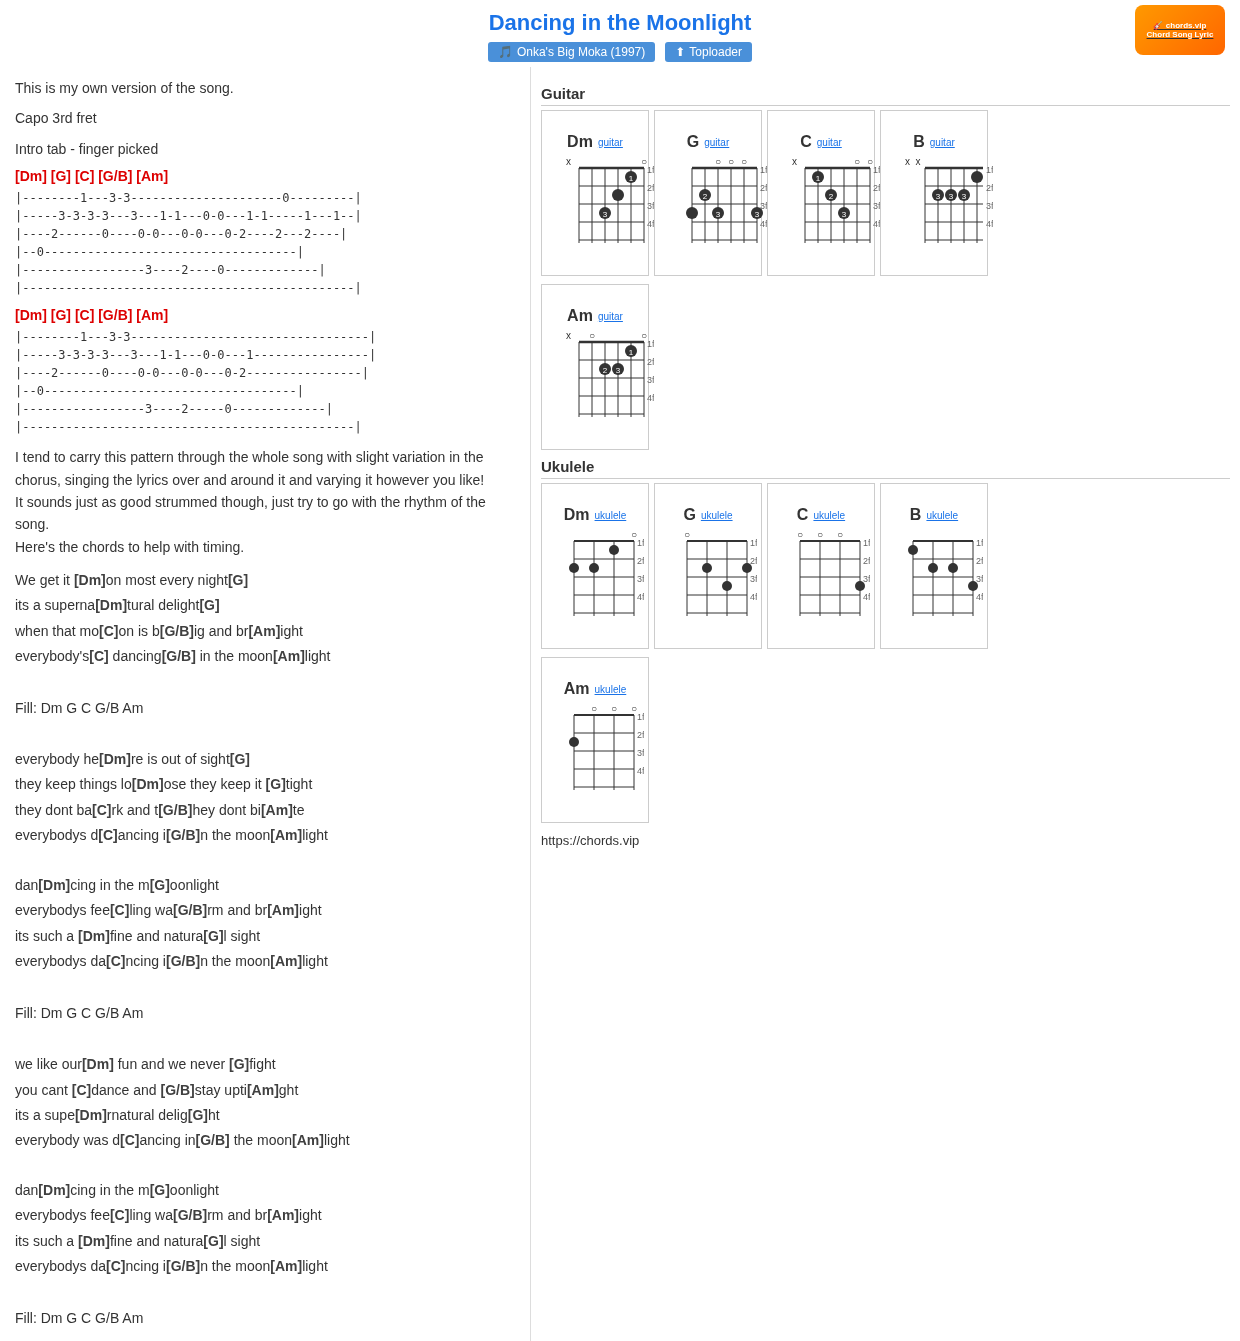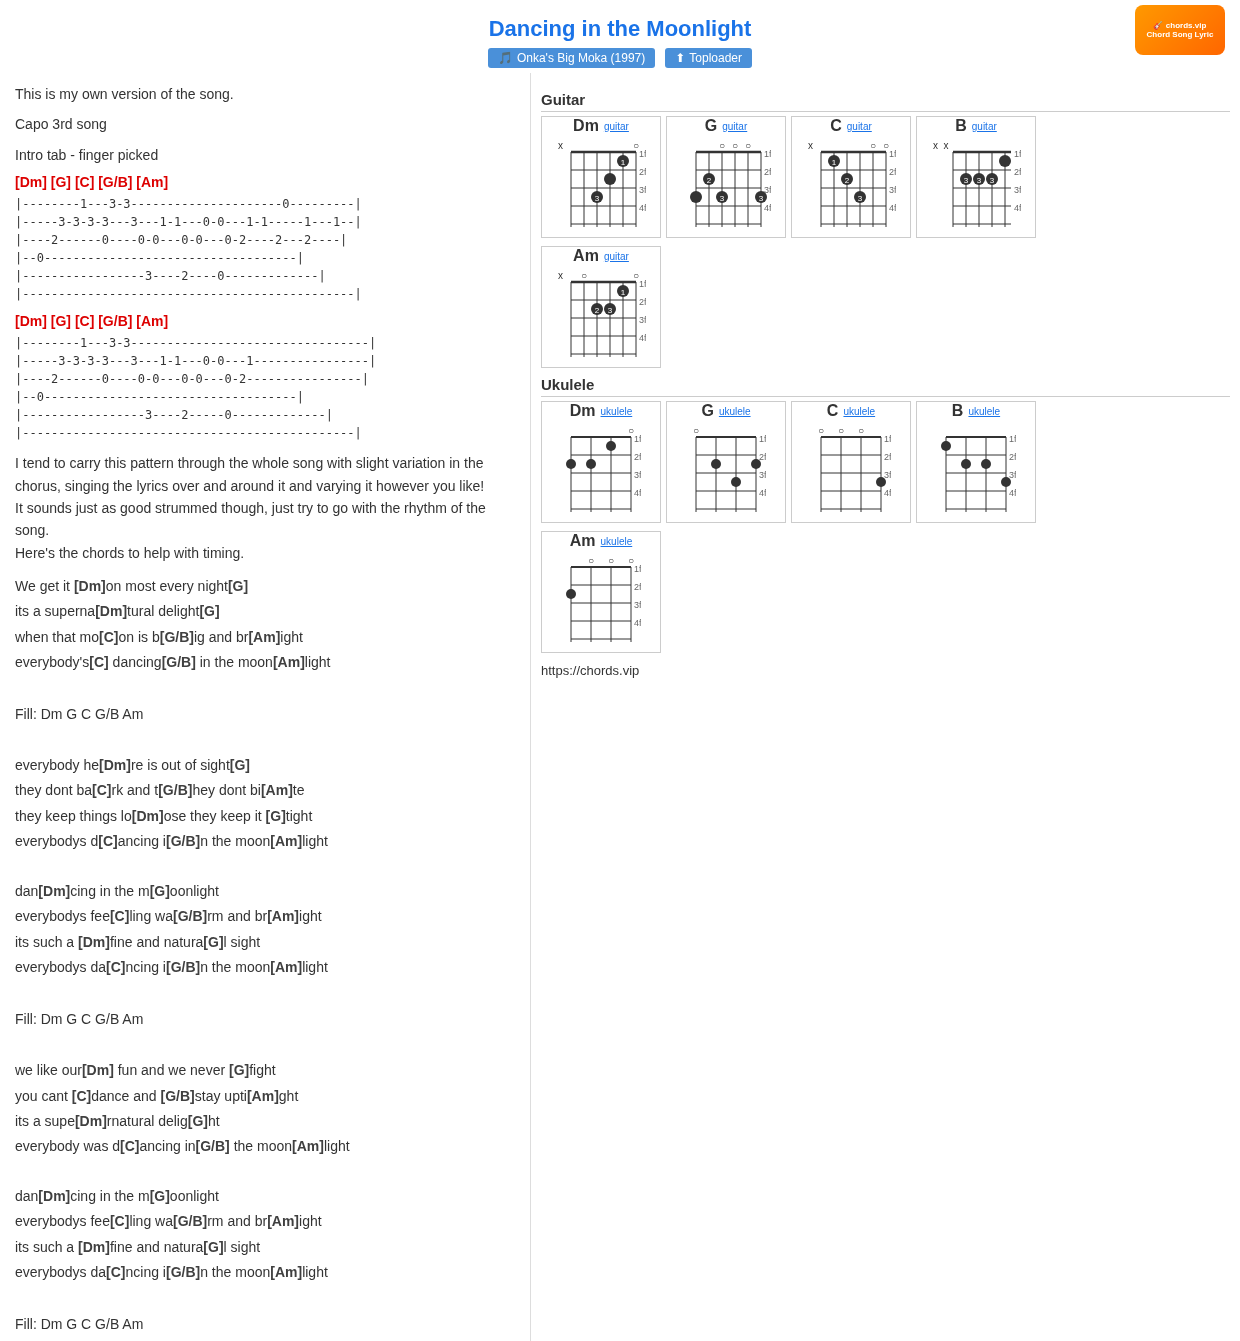--- a/index.html
+++ b/index.html
@@ -1,37 +1,37 @@
 <!DOCTYPE html>
 <html><head>
   <meta charset="utf-8">
   <style>
     * { margin: 0; padding: 0; box-sizing: border-box; }
     body { font-family: Arial, sans-serif; font-size: 14px; background: #fff; color: #333; }
 
-    .header { text-align: center; padding: 16px 0 5px; position: relative; }
+    .header { text-align: center; padding: 10px 0 5px; position: relative; }
     .header h1 { color: #1a73e8; font-size: 22px; font-weight: bold; }
     .header .tags { display: flex; justify-content: center; gap: 10px; margin-top: 6px; }
     .tag { background: #4a90d9; color: #fff; padding: 3px 10px; border-radius: 3px; font-size: 12px; display: inline-flex; align-items: center; gap: 4px; }
-    .logo { position: absolute; right: 15px; top: 5px; width: 90px; height: 68px; }
+    .logo { position: absolute; right: 15px; top: 5px; width: 90px; height: 68px; text-decoration: underline; }
     .logo-inner { width: 90px; height: 50px; background: linear-gradient(135deg, #f90, #f60); border-radius: 8px; display: flex; align-items: center; justify-content: center; color: #fff; font-size: 9px; font-weight: bold; text-align: center; }
 
     .main { display: flex; }
     .left { padding: 10px 15px; width: 530px; flex-shrink: 0; }
     .right { flex: 1; padding: 10px; border-left: 1px solid #ddd; min-width: 530px; }
 
     .intro-text { margin-bottom: 8px; line-height: 1.6; }
     .chord-line { color: #d00; font-weight: bold; margin: 0 0; }
     .tab-block { font-family: monospace; font-size: 12px; line-height: 1.5; margin: 5px 0 10px; }
     .lyric-line { line-height: 1.8; }
 
     .chord-tag { color: #404040; font-weight: bold; }
     .fill-line { margin: 6px 0; }
     .chord-diagrams-row { display: flex; gap: 5px; margin-bottom: 8px; flex-wrap: wrap; }
-    .chord-diagram { border: 1px solid #ccc; padding: 0; text-align: center; width: 120px; background: #fff; }
+    .chord-diagram { border: 1px solid #ccc; padding: 22px; text-align: center; width: 108px; background: #fff; }
     .chord-name-row { display: flex; align-items: center; justify-content: center; gap: 5px; margin-bottom: 2px; }
     .chord-name { font-size: 16px; font-weight: bold; }
     .chord-type-link { font-size: 10px; color: #1a73e8; text-decoration: underline; cursor: pointer; }
 
     
     .chord-svg { display: block; margin: 0 auto; }
 
     .url-line { margin-top: 10px; font-size: 13px; color: #333; font-weight: normal; }
     .section-label { font-size: 15px; font-weight: bold; margin: 8px 0 4px; border-bottom: 1px solid #ccc; padding-bottom: 3px; }
   </style>
@@ -55,21 +55,21 @@
       <span style="font-size:8px;">🎸 chords.vip<br>Chord Song Lyric</span>
     </div>
   </div>
 </div>
 
 <div class="main">
 
   <div class="left">
     <div class="intro-text">
       <p>This is my own version of the song.</p>
-      <p style="margin-top:8px;">Capo 3rd song</p>
+      <p style="margin-top:8px;">Capo 3rd fret</p>
       <p style="margin-top:8px;">Intro tab - finger picked</p>
     </div>
 
     <p class="chord-line">[Dm] [G] [C] [G/B] [Am]</p>
 
     <div class="tab-block">
       <div>|--------1---3-3---------------------0---------|</div>
       <div>|-----3-3-3-3---3---1-1---0-0---1-1-----1---1--|</div>
       <div>|----2------0----0-0---0-0---0-2----2---2----|</div>
       <div>|--0-----------------------------------|</div>
@@ -98,22 +98,22 @@
 
       <div class="lyric-line">We get it <span class="chord-tag">[Dm]</span>on most every night<span class="chord-tag">[G]</span></div>
       <div class="lyric-line">its a superna<span class="chord-tag">[Dm]</span>tural delight<span class="chord-tag">[G]</span></div>
       <div class="lyric-line">when that mo<span class="chord-tag">[C]</span>on is b<span class="chord-tag">[G/B]</span>ig and br<span class="chord-tag">[Am]</span>ight</div>
       <div class="lyric-line">everybody's<span class="chord-tag">[C]</span> dancing<span class="chord-tag">[G/B]</span> in the moon<span class="chord-tag">[Am]</span>light</div>
       <div class="lyric-line">&nbsp;</div>
       <div class="fill-line">Fill: Dm G C G/B Am</div>
       <div class="lyric-line">&nbsp;</div>
 
       <div class="lyric-line">everybody he<span class="chord-tag">[Dm]</span>re is out of sight<span class="chord-tag">[G]</span></div>
+      <div class="lyric-line">they keep things lo<span class="chord-tag">[Dm]</span>ose they keep it <span class="chord-tag">[G]</span>tight</div>
       <div class="lyric-line">they dont ba<span class="chord-tag">[C]</span>rk and t<span class="chord-tag">[G/B]</span>hey dont bi<span class="chord-tag">[Am]</span>te</div>
-      <div class="lyric-line">they keep things lo<span class="chord-tag">[Dm]</span>ose they keep it <span class="chord-tag">[G]</span>tight</div>
       <div class="lyric-line">everybodys d<span class="chord-tag">[C]</span>ancing i<span class="chord-tag">[G/B]</span>n the moon<span class="chord-tag">[Am]</span>light</div>
       <div class="lyric-line">&nbsp;</div>
 
       <div class="lyric-line">dan<span class="chord-tag">[Dm]</span>cing in the m<span class="chord-tag">[G]</span>oonlight</div>
       <div class="lyric-line">everybodys fee<span class="chord-tag">[C]</span>ling wa<span class="chord-tag">[G/B]</span>rm and br<span class="chord-tag">[Am]</span>ight</div>
       <div class="lyric-line">its such a <span class="chord-tag">[Dm]</span>fine and natura<span class="chord-tag">[G]</span>l sight</div>
       <div class="lyric-line">everybodys da<span class="chord-tag">[C]</span>ncing i<span class="chord-tag">[G/B]</span>n the moon<span class="chord-tag">[Am]</span>light</div>
       <div class="lyric-line">&nbsp;</div>
       <div class="fill-line">Fill: Dm G C G/B Am</div>
       <div class="lyric-line">&nbsp;</div>

